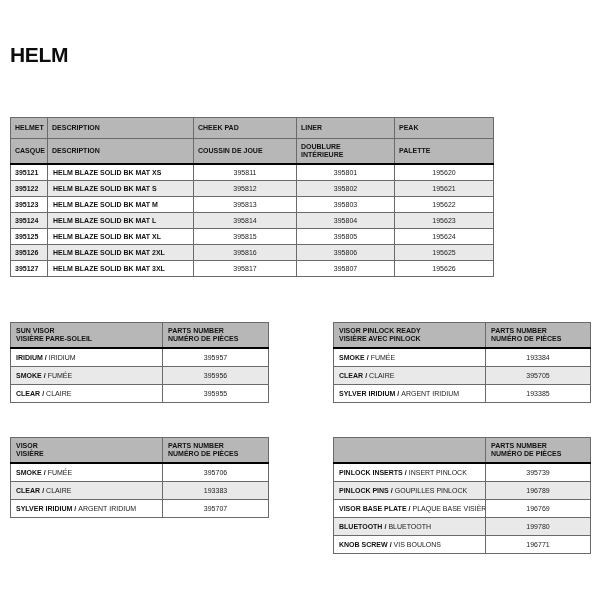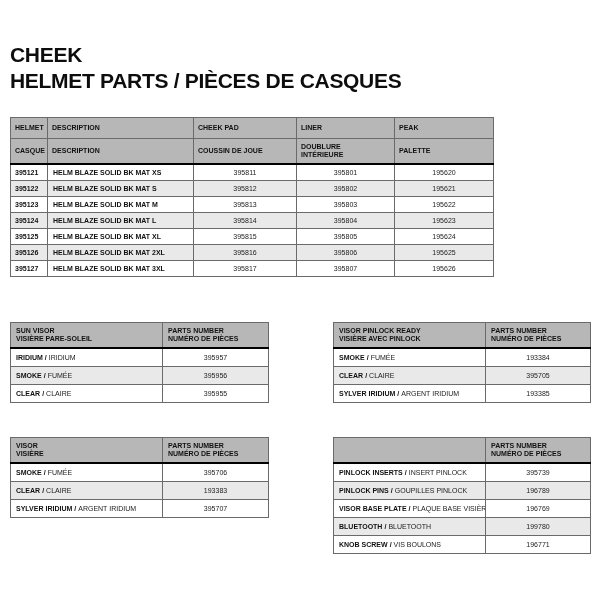--- a/index.html
+++ b/index.html
@@ -47,22 +47,21 @@
   .sub td.num { text-align:center; color:#222; }
   .sub tbody tr:nth-child(even) td { background:#e9e9e9; }
   .en-b { font-weight:bold; }
   .sep { font-weight:bold; margin:0 2px; }
   .fr-r { font-weight:normal; color:#1a1a1a; }
 </style>
 </head>
 <body>
 
 <div class="title">
-  <div>CHEEK</div>
-  <div>HELMET PARTS / PIÈCES DE CASQUES</div>
+  <div>HELM</div>
 </div>
 
 <table id="main-table">
   <colgroup>
       <col style="width:37px">
       <col style="width:146px">
       <col style="width:103px">
       <col style="width:98px">
       <col style="width:99px">
     </colgroup>

